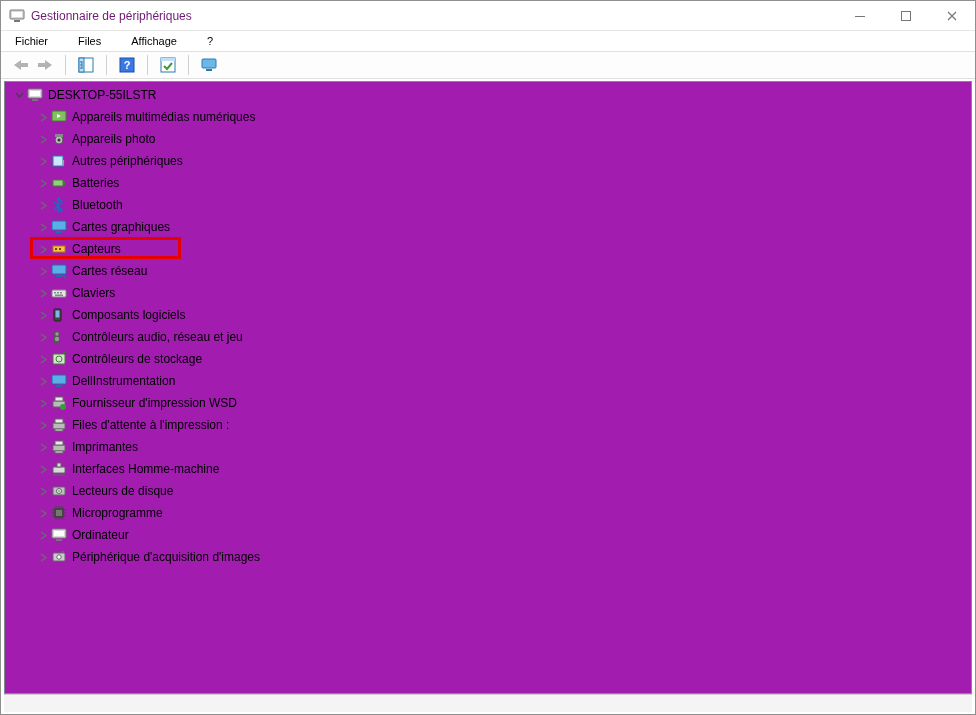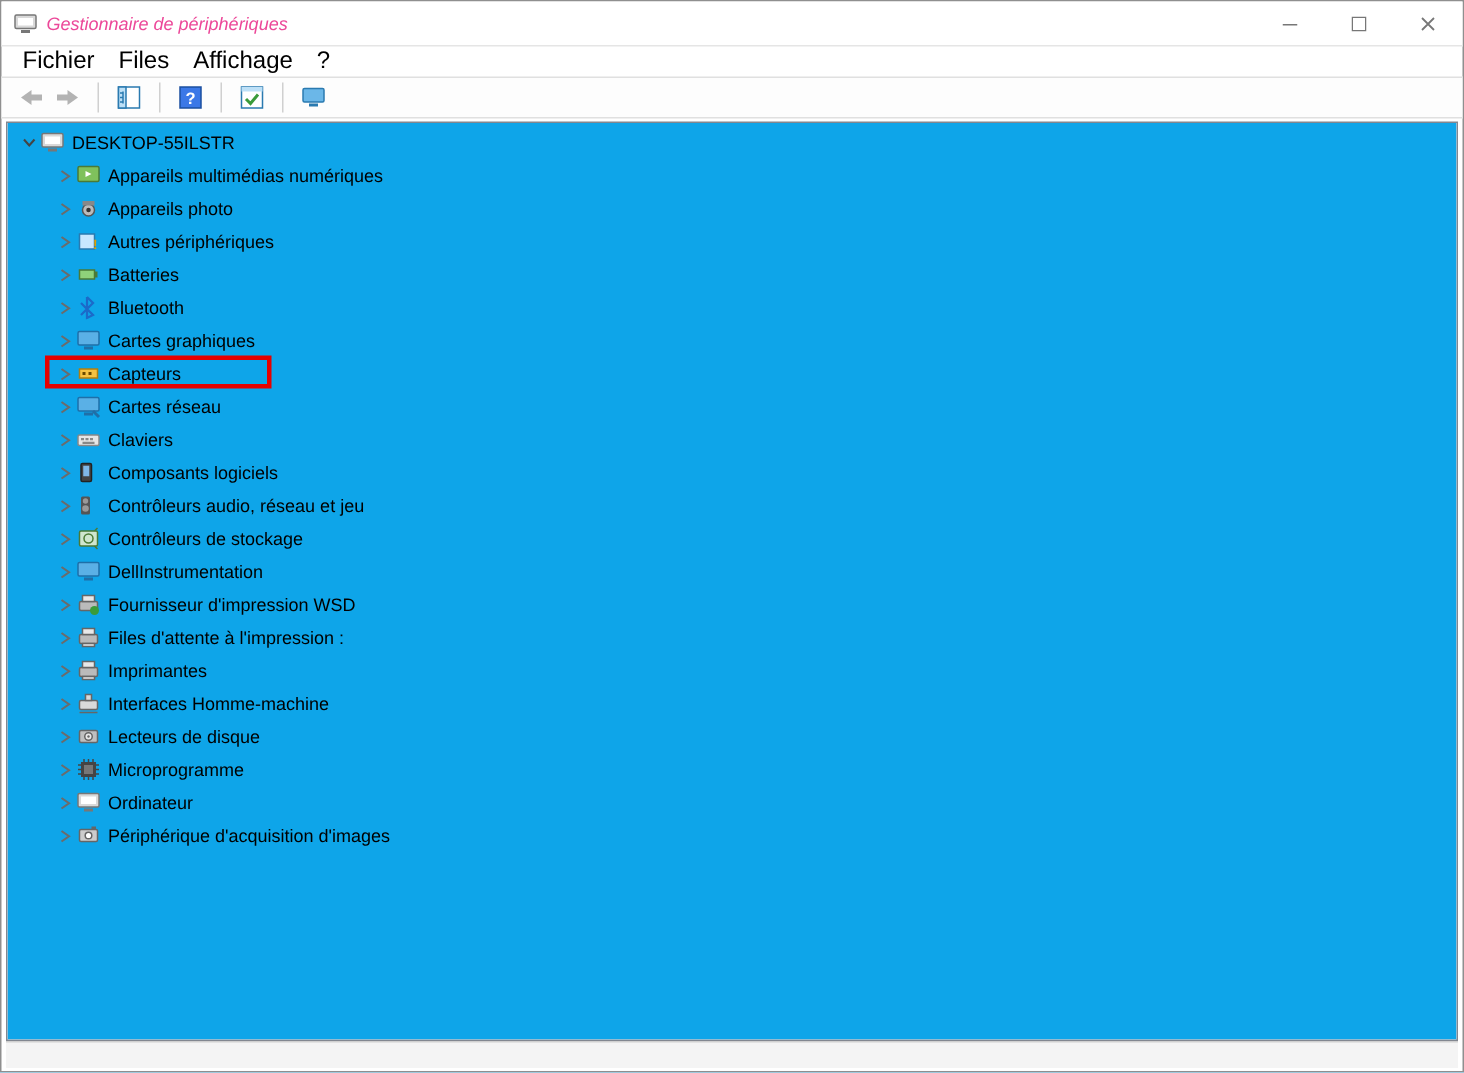--- a/index.html
+++ b/index.html
@@ -25,39 +25,38 @@
     padding-left: 8px;
     background: #fff;
     border-bottom: 1px solid #e5e5e5;
   }
   .titlebar .app-icon {
     width: 16px; height: 16px;
     margin-right: 6px;
     display: inline-flex; align-items: center; justify-content: center;
   }
   .titlebar .title {
-    color: #ec4899;
+    color: #701a75;
     font-size: 12px;
-    font-style: italic;
   }
   .titlebar .spacer { flex: 1; }
   .win-btns { display: flex; height: 100%; }
   .win-btn {
     width: 46px; height: 30px;
     display: flex; align-items: center; justify-content: center;
     color: #777;
   }
 
   
   .menubar {
     height: 20px;
     display: flex; align-items: center;
     padding: 0 6px;
-    font-size: 16px;
-    gap: 0;
+    font-size: 11px;
+    gap: 14px;
   }
   .menu-item {
     padding: 2px 8px;
     color: #000;
   }
 
   
   .toolbar {
     height: 28px;
     display: flex; align-items: center;
@@ -91,21 +90,21 @@
     border: 1px solid #828790;
     margin: 2px 3px 0 3px;
     overflow: hidden;
     position: relative;
   }
   .tree {
     flex: 1;
     overflow-y: scroll;
     overflow-x: hidden;
     padding: 2px 0 2px 2px;
-    background: #0ea5e9;
+    background: #a21caf;
     font-size: 12px;
   }
   .tree-row {
     display: flex; align-items: center;
     height: 22px;
     padding-left: 4px;
     white-space: nowrap;
     position: relative;
   }
   .tree-row .expander {

